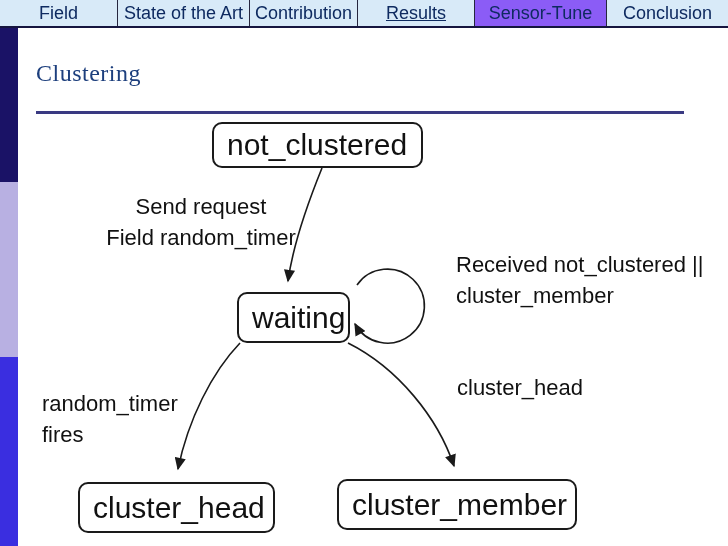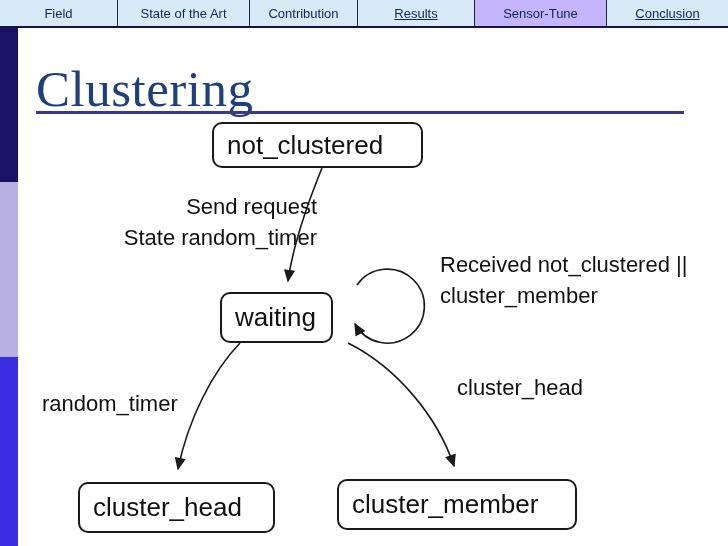--- a/index.html
+++ b/index.html
@@ -3,53 +3,53 @@
 <meta charset="utf-8">
 <style>
   html,body { margin:0; padding:0; background:#fff; }
   .stage { position:relative; width:728px; height:546px; background:#ffffff;
            font-family:"Liberation Sans","DejaVu Sans",sans-serif; overflow:hidden; }
 
   
   .tabbar { position:absolute; top:0; left:0; width:728px; height:26px;
             background:#d8eaf8; border-bottom:2px solid #15153f; display:flex; }
   .tab { height:26px; display:flex; align-items:center; justify-content:center;
-         font-size:13px; color:#0e2a60; box-sizing:border-box;
+         font-size:18px; color:#0e2a60; box-sizing:border-box;
          border-right:1.5px solid #26263f; cursor:pointer; white-space:nowrap;text-align:center; }
   .tab:nth-child(1){ width:118px; } .tab:nth-child(2){ width:132px; }
   .tab:nth-child(3){ width:108px; } .tab:nth-child(4){ width:117px;text-decoration:underline; }
-  .tab:nth-child(5){ width:132px; } .tab:nth-child(6){ width:121px; border-right:none;text-decoration:underline; }
-  .tab.active { background:#c4b5fd; }
+  .tab:nth-child(5){ width:132px; } .tab:nth-child(6){ width:121px; border-right:none; }
+  .tab.active { background:#8b5cf6; }
 
   
   .seg { position:absolute; left:0; width:18px; }
   .seg1 { top:28px;  height:154px; background:#1a1266; }
   .seg2 { top:182px; height:175px; background:#b8b0e2; }
   .seg3 { top:357px; height:189px; background:#3a2ee0; }
 
   
   .slide-title { position:absolute; left:36px; top:60px;
                  font-family:"Liberation Serif","DejaVu Serif",serif;
-                 font-size:51px; color:#1d3f7d; letter-spacing:0.5px; }
+                 font-size:24px; color:#1d3f7d; letter-spacing:0.5px; }
   .title-rule { position:absolute; left:36px; top:111px; width:648px; height:3px;
                 background:#3a3a82; }
 
   
   .arrows { position:absolute; left:0; top:0; width:728px; height:546px; pointer-events:none; }
   .state { position:absolute; box-sizing:border-box; background:#fff;
            border:2px solid #1a1a1a; border-radius:10px; display:flex; align-items:center;
-           padding-left:13px; font-size:26px; color:#111; white-space:nowrap; }
+           padding-left:13px; font-size:30px; color:#111; white-space:nowrap; }
   #st-notclustered  { left:212px; top:122px; width:211px; height:46px; }
-  #st-waiting       { left:220px; top:292px; width:113px; height:51px; }
+  #st-waiting       { left:237px; top:292px; width:113px; height:51px; }
   #st-clusterhead   { left:78px;  top:482px; width:197px; height:51px; }
   #st-clustermember { left:337px; top:479px; width:240px; height:51px; }
 
   .lbl { position:absolute; font-size:22px; color:#111; line-height:31px; white-space:nowrap; }
-  #lbl-send     { left:85px;  top:191px; width:232px; text-align:right; }
-  #lbl-loop     { left:440px; top:249px; }
+  #lbl-send     { left:85px;  top:191px; width:232px; text-align:center; }
+  #lbl-loop     { left:456px; top:249px; }
   #lbl-timer    { left:42px;  top:388px; }
   #lbl-received { left:457px; top:371px; line-height:33px; }
 </style>
 </head>
 <body>
 
 <div class="stage">
 
   <div class="tabbar">
     <div class="tab">Field</div>
@@ -79,26 +79,27 @@
     <path d="M 348 343 C 398 368 438 418 454 466" fill="none" stroke="#1a1a1a" stroke-width="1.6" marker-end="url(#arrow)"></path>
   </svg>
 
   <div class="state" id="st-notclustered">not_clustered</div>
   <div class="state" id="st-waiting">waiting</div>
   <div class="state" id="st-clusterhead">cluster_head</div>
   <div class="state" id="st-clustermember">cluster_member</div>
 
   <div class="lbl" id="lbl-send">
     <div>Send request</div>
-    <div>State random_timer</div>
+    <div>Field random_timer</div>
   </div>
   <div class="lbl" id="lbl-loop">
     <div>Received not_clustered ||</div>
     <div>cluster_member</div>
   </div>
   <div class="lbl" id="lbl-timer">
     <div>random_timer</div>
+    <div>fires</div>
   </div>
   <div class="lbl" id="lbl-received">
     <div>cluster_head</div>
   </div>
 
 </div>
 
 </body></html>

